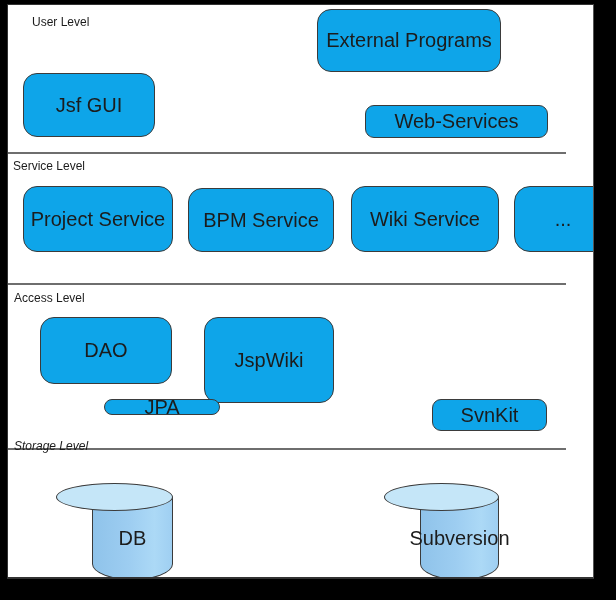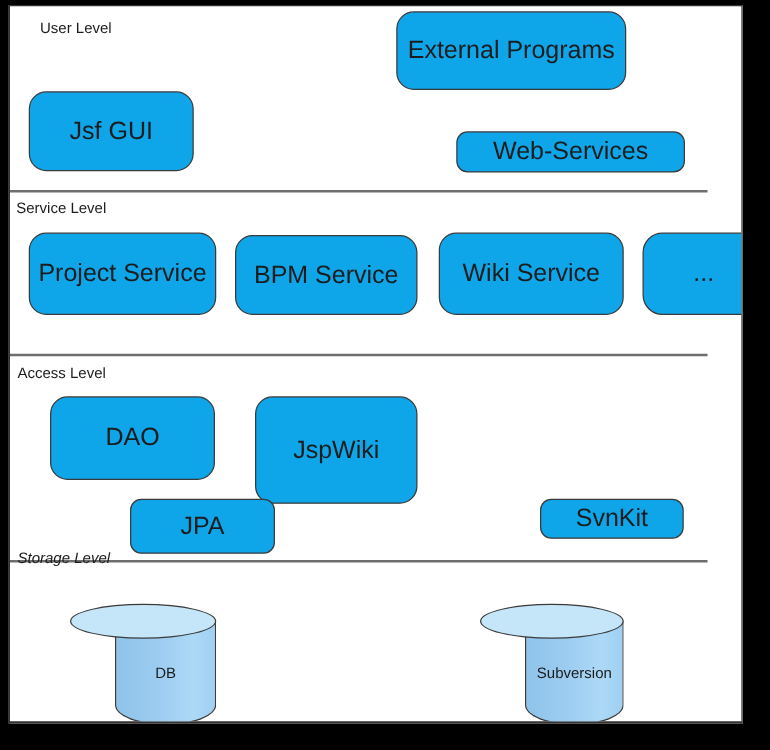--- a/index.html
+++ b/index.html
@@ -36,32 +36,32 @@
   .node.small { border-radius:9px;margin-left:48px; }
   .jsf-gui           { left:15px;  top:68px;  width:132px; height:64px; }
   .external-programs { left:309px; top:4px;   width:184px; height:63px; }
   .web-services      { left:309px; top:100px; width:183px; height:33px; }
   .project-service   { left:15px;  top:181px; width:150px; height:66px; }
   .bpm-service       { left:180px; top:183px; width:146px; height:64px; }
   .wiki-service      { left:343px; top:181px; width:148px; height:66px; }
   .more              { left:506px; top:181px; width:98px;  height:66px; border-radius:16px; }
   .dao               { left:32px;  top:312px; width:132px; height:67px; }
   .jspwiki           { left:196px; top:312px; width:130px; height:86px; }
-  .jpa               { left:48px;  top:394px; width:116px; height:44px; }
+  .jpa               { left:48px;  top:394px; width:116px; height:16px; }
   .svnkit            { left:376px; top:394px; width:115px; height:32px; }
   .cyl { position:absolute; }
   .cyl.db         { left:48px;  top:478px; width:117px; height:97px; }
   .cyl.subversion { left:376px; top:478px; width:115px; height:97px; }
   .cyl-body {
     position:absolute; left:0; right:0; top:14px; bottom:0; box-sizing:border-box;
     background:linear-gradient(to right,#8FC3EA 0%,#9DCDF1 45%,#ACD9F6 78%,#9FCFF2 100%);
     border:1.5px solid #3b3b3b; border-top:none;
     border-radius:0 0 50% 50% / 0 0 16px 16px;
     display:flex; align-items:center; justify-content:center;
-    font-size:12px; color:#1c1c1c; white-space:nowrap;margin-left:36px;
+    font-size:20px; color:#1c1c1c; white-space:nowrap;margin-left:36px;
   }
   .cyl-top {
     position:absolute; left:0; right:0; top:0; height:28px; box-sizing:border-box;
     background:#C5E6F8; border:1.5px solid #3b3b3b; border-radius:50%;
   }
 </style>
 </head>
 <body>
 
 <div class="frame">

